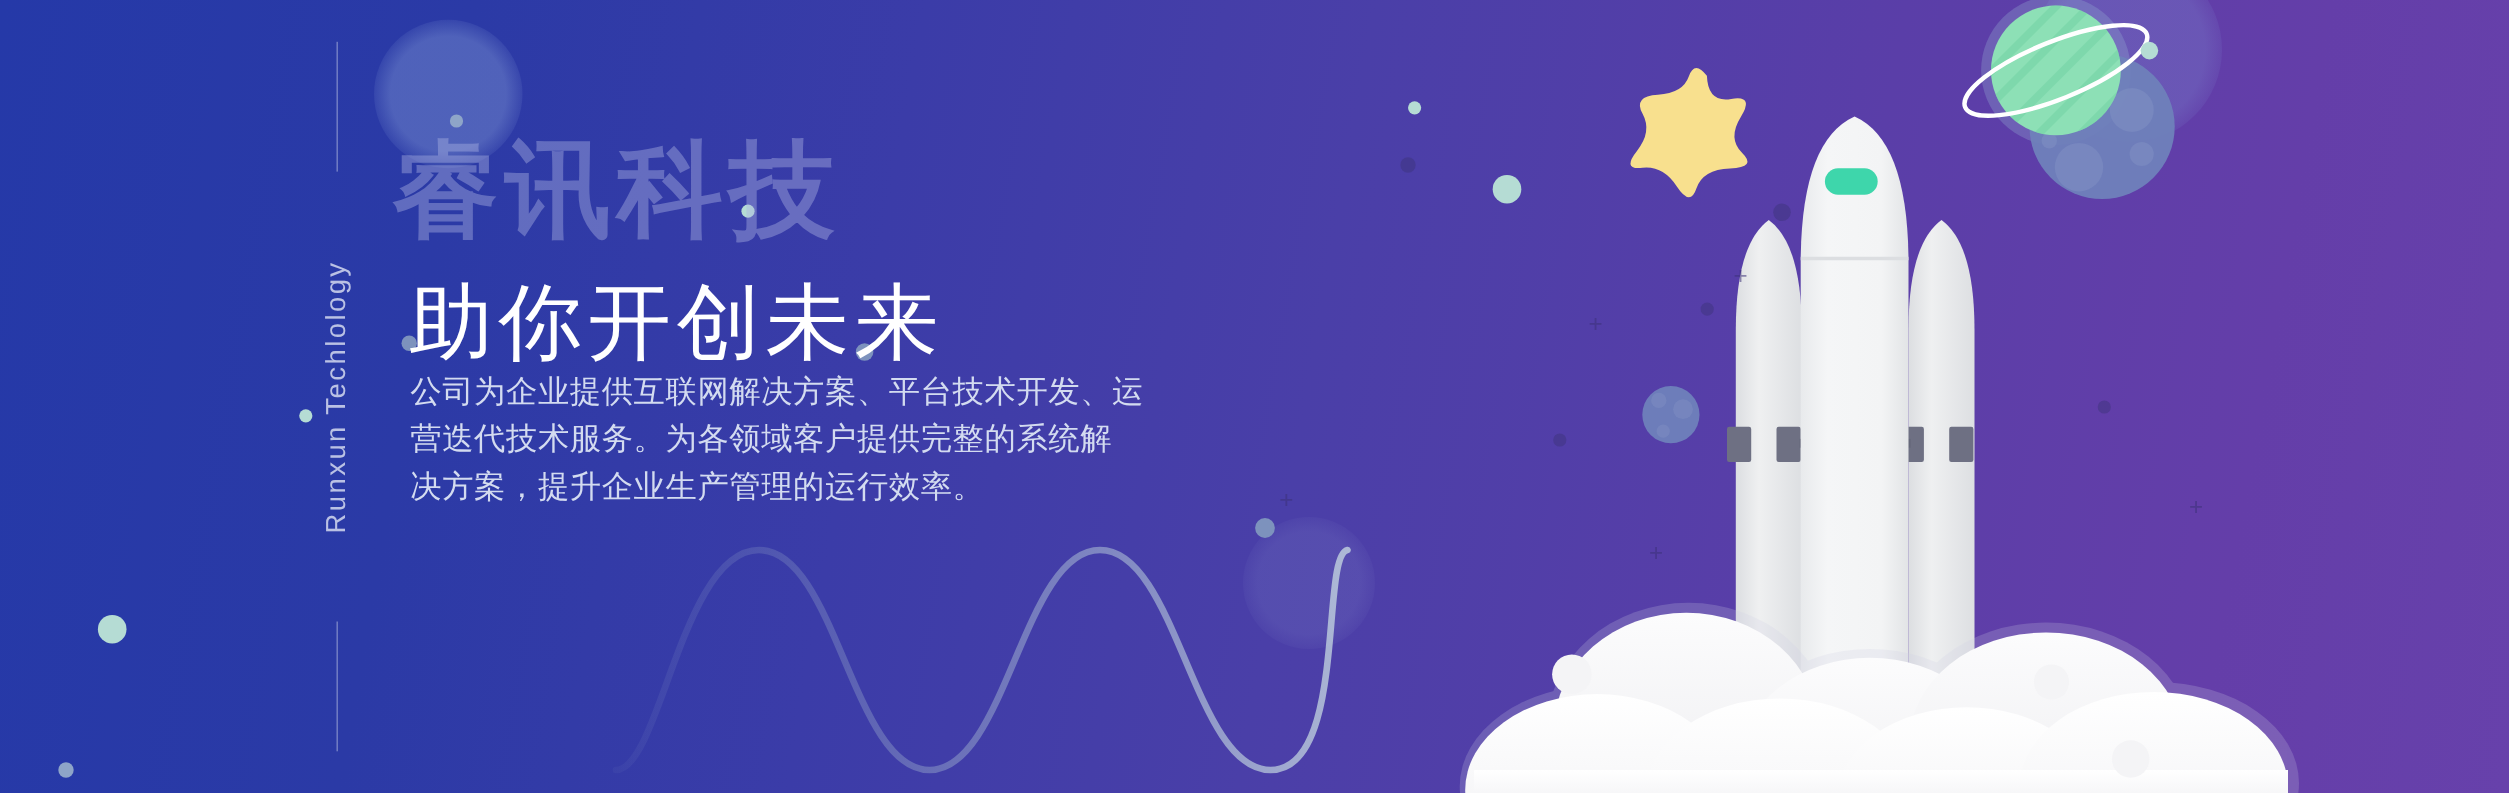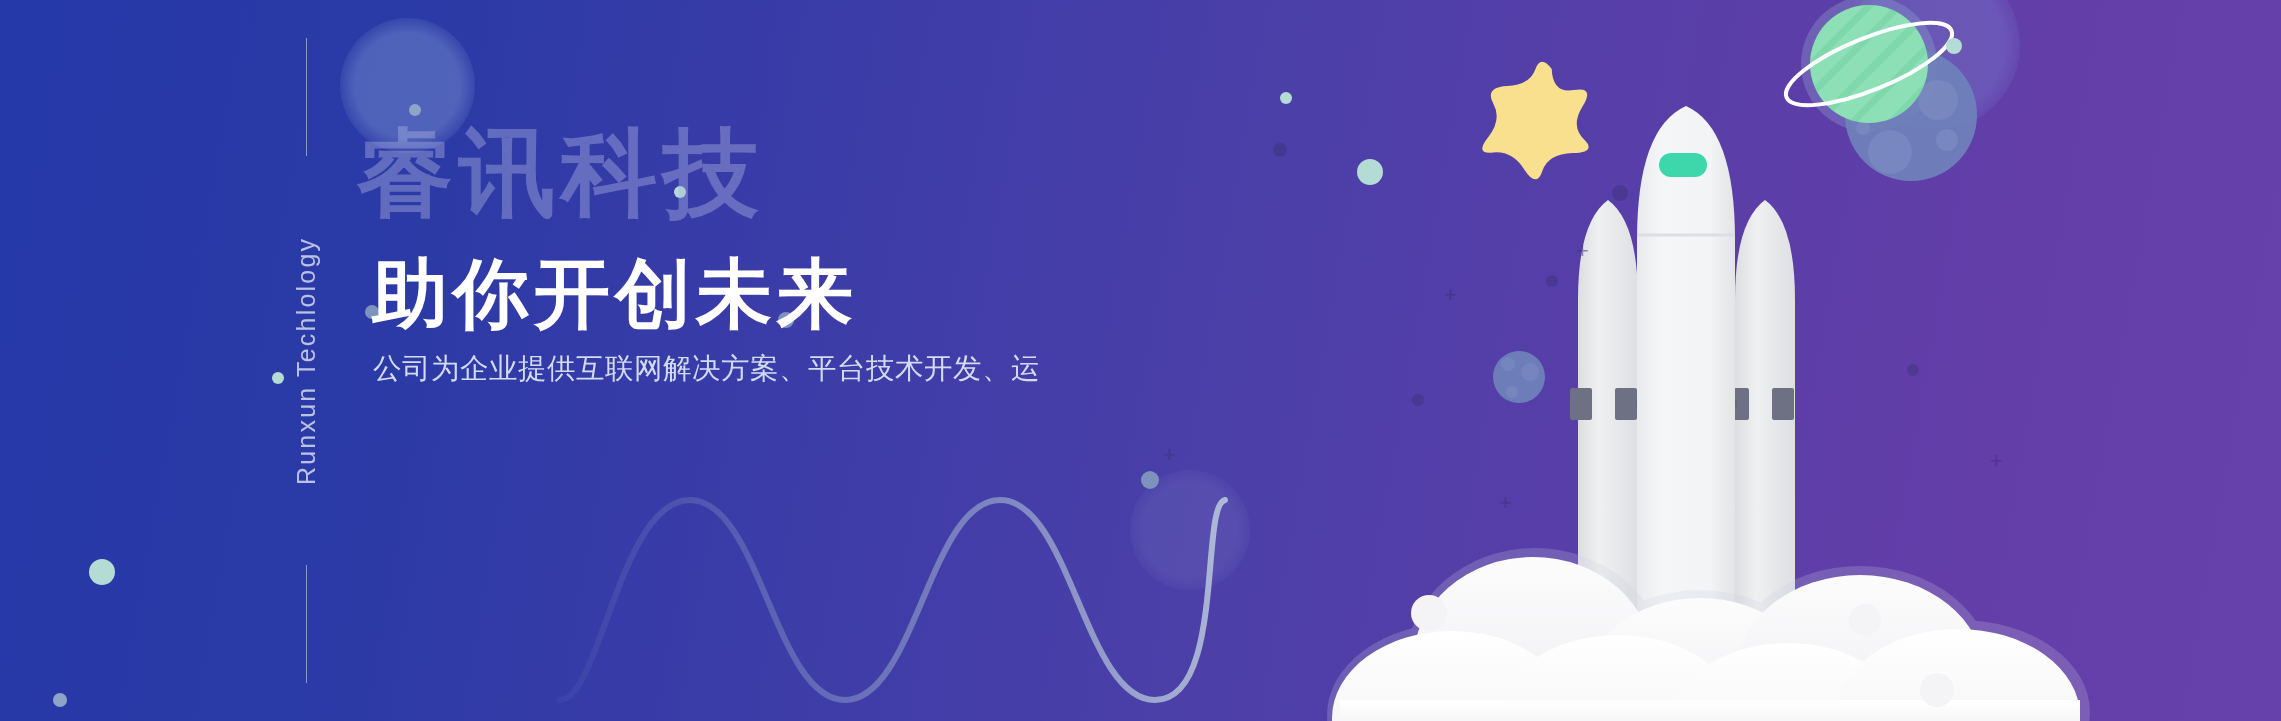--- a/index.html
+++ b/index.html
@@ -106,37 +106,37 @@
     letter-spacing: 6px;
     color: rgba(171,178,226,.42);
     white-space: nowrap;
     line-height: 1;
   }
   #main-title {
     position: absolute;
     left: 372px;
     top: 203px;
     font-size: 76px;
-    font-weight: bold;
+    font-weight: normal;
     color: #ffffff;
     letter-spacing: 5px;
     white-space: nowrap;
     line-height: 1.05;
   }
   #subtitle {
     position: absolute;
     left: 373px;
     top: 335px;
     width: 790px;
     color: #d3dbf0;
     font-size: 28.5px;
     line-height: 1.52;
     letter-spacing: .5px;
   }
-  #subtitle div { white-space: nowrap; margin-top: 12px; }
+  #subtitle div { white-space: nowrap; }
 
   
   .layer {
     position: absolute;
     left: 0; top: 0;
     width: 2281px;
     height: 721px;
     pointer-events: none;
   }
 </style>
@@ -377,15 +377,17 @@
     <div id="brand-vertical">Runxun Techlology</div>
     <div class="rail-line bottom"></div>
   </div>
 
   <div id="ghost-title">睿讯科技</div>
 
   <h1 id="main-title">助你开创未来</h1>
 
   <div id="subtitle">
       <div>公司为企业提供互联网解决方案、平台技术开发、运</div>
+      <div>营迭代技术服务。为各领域客户提供完整的系统解</div>
+      <div>决方案，提升企业生产管理的运行效率。</div>
     </div>
 
 </div>
 
 </body></html>

